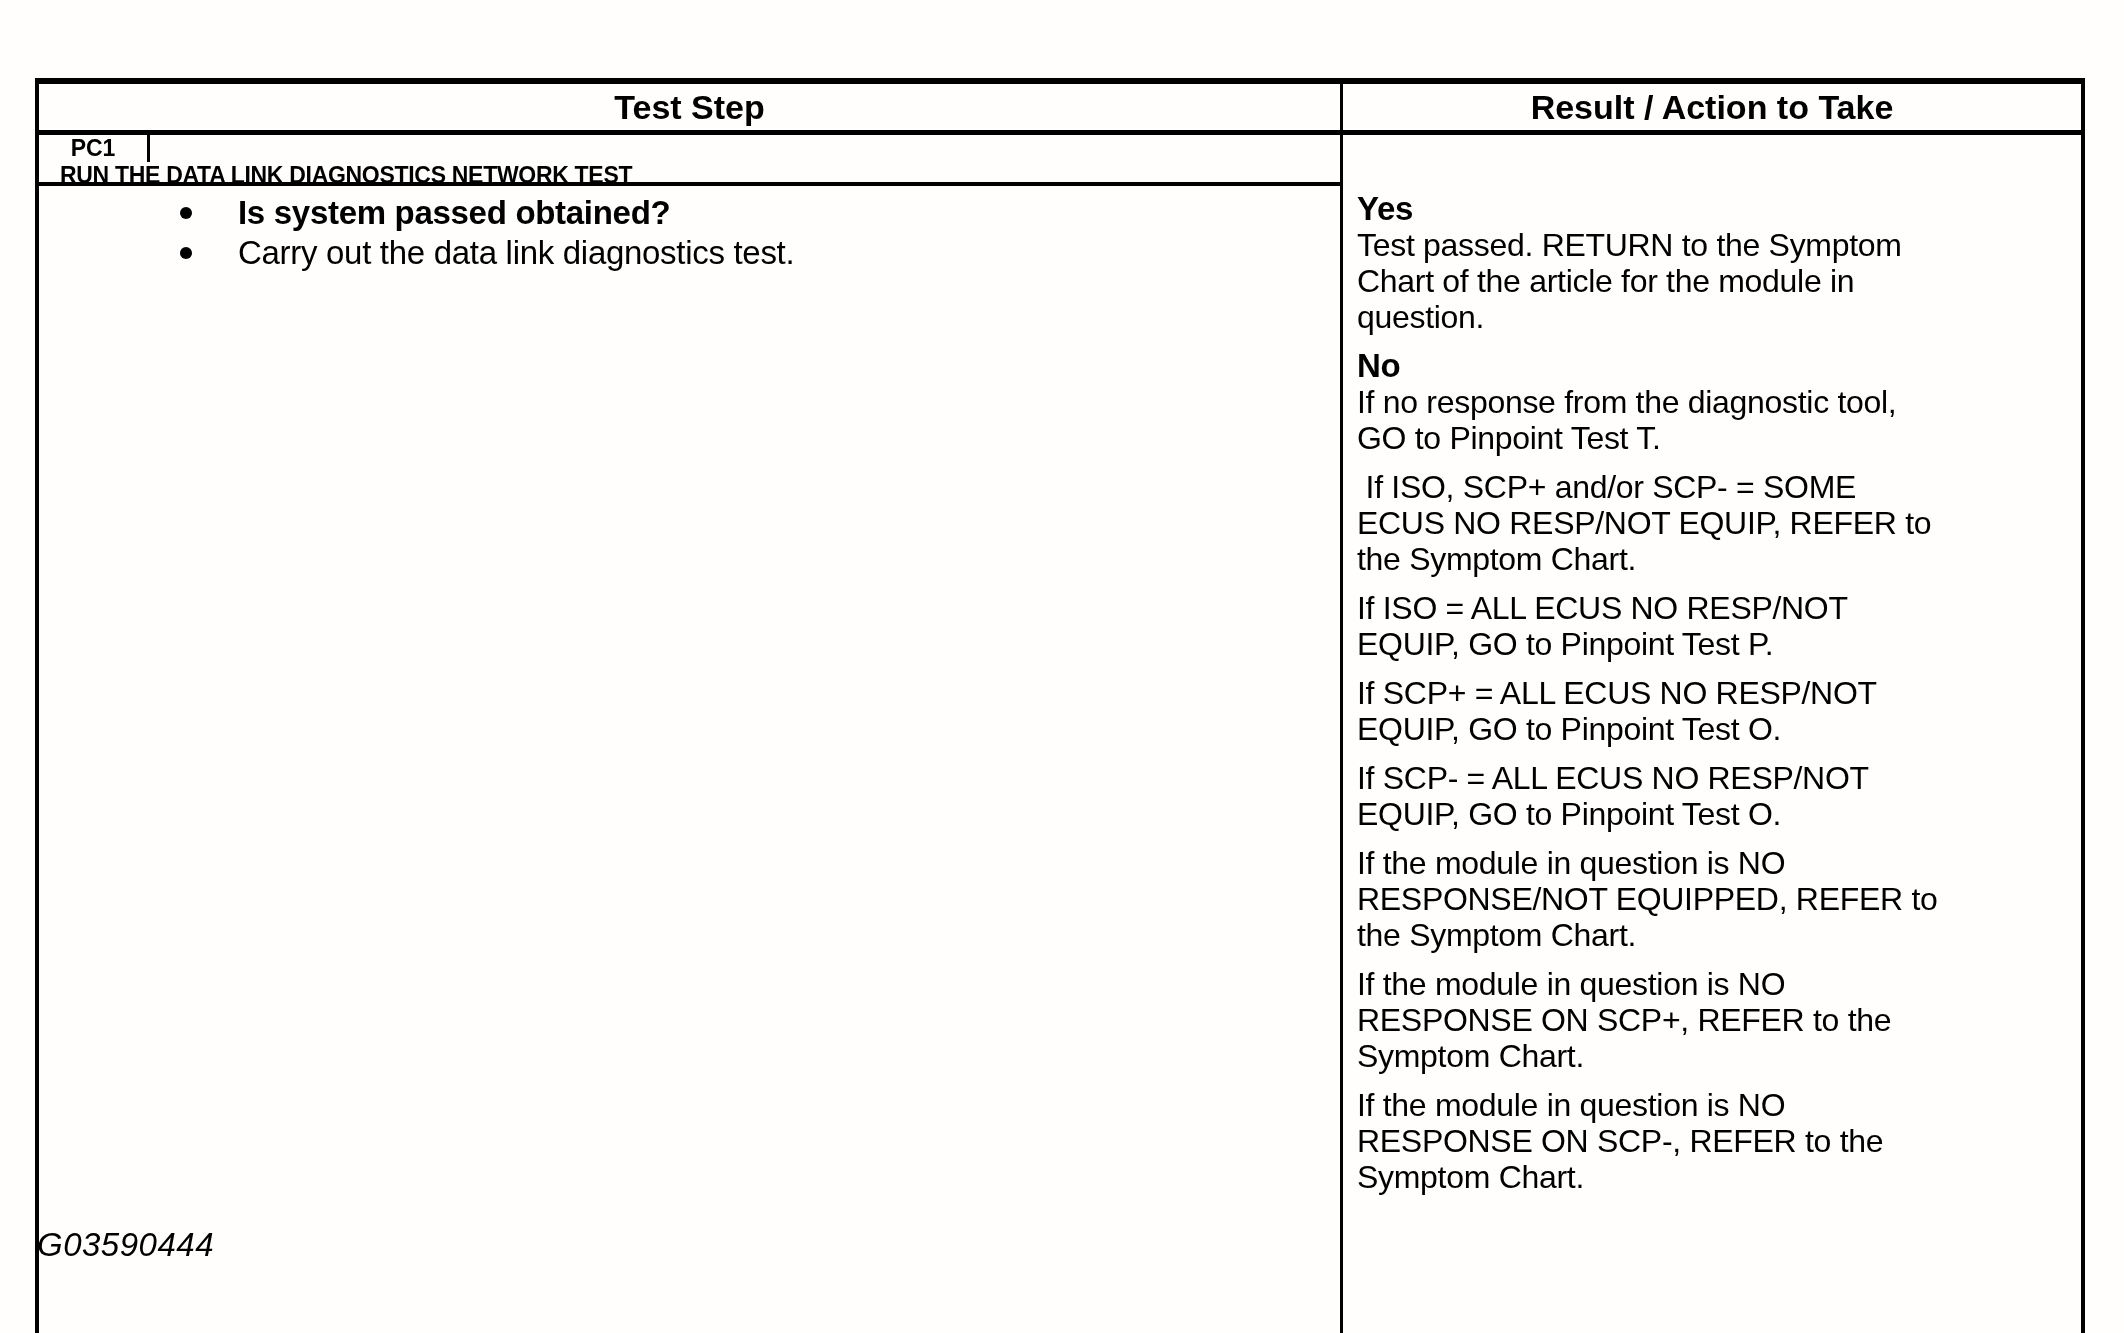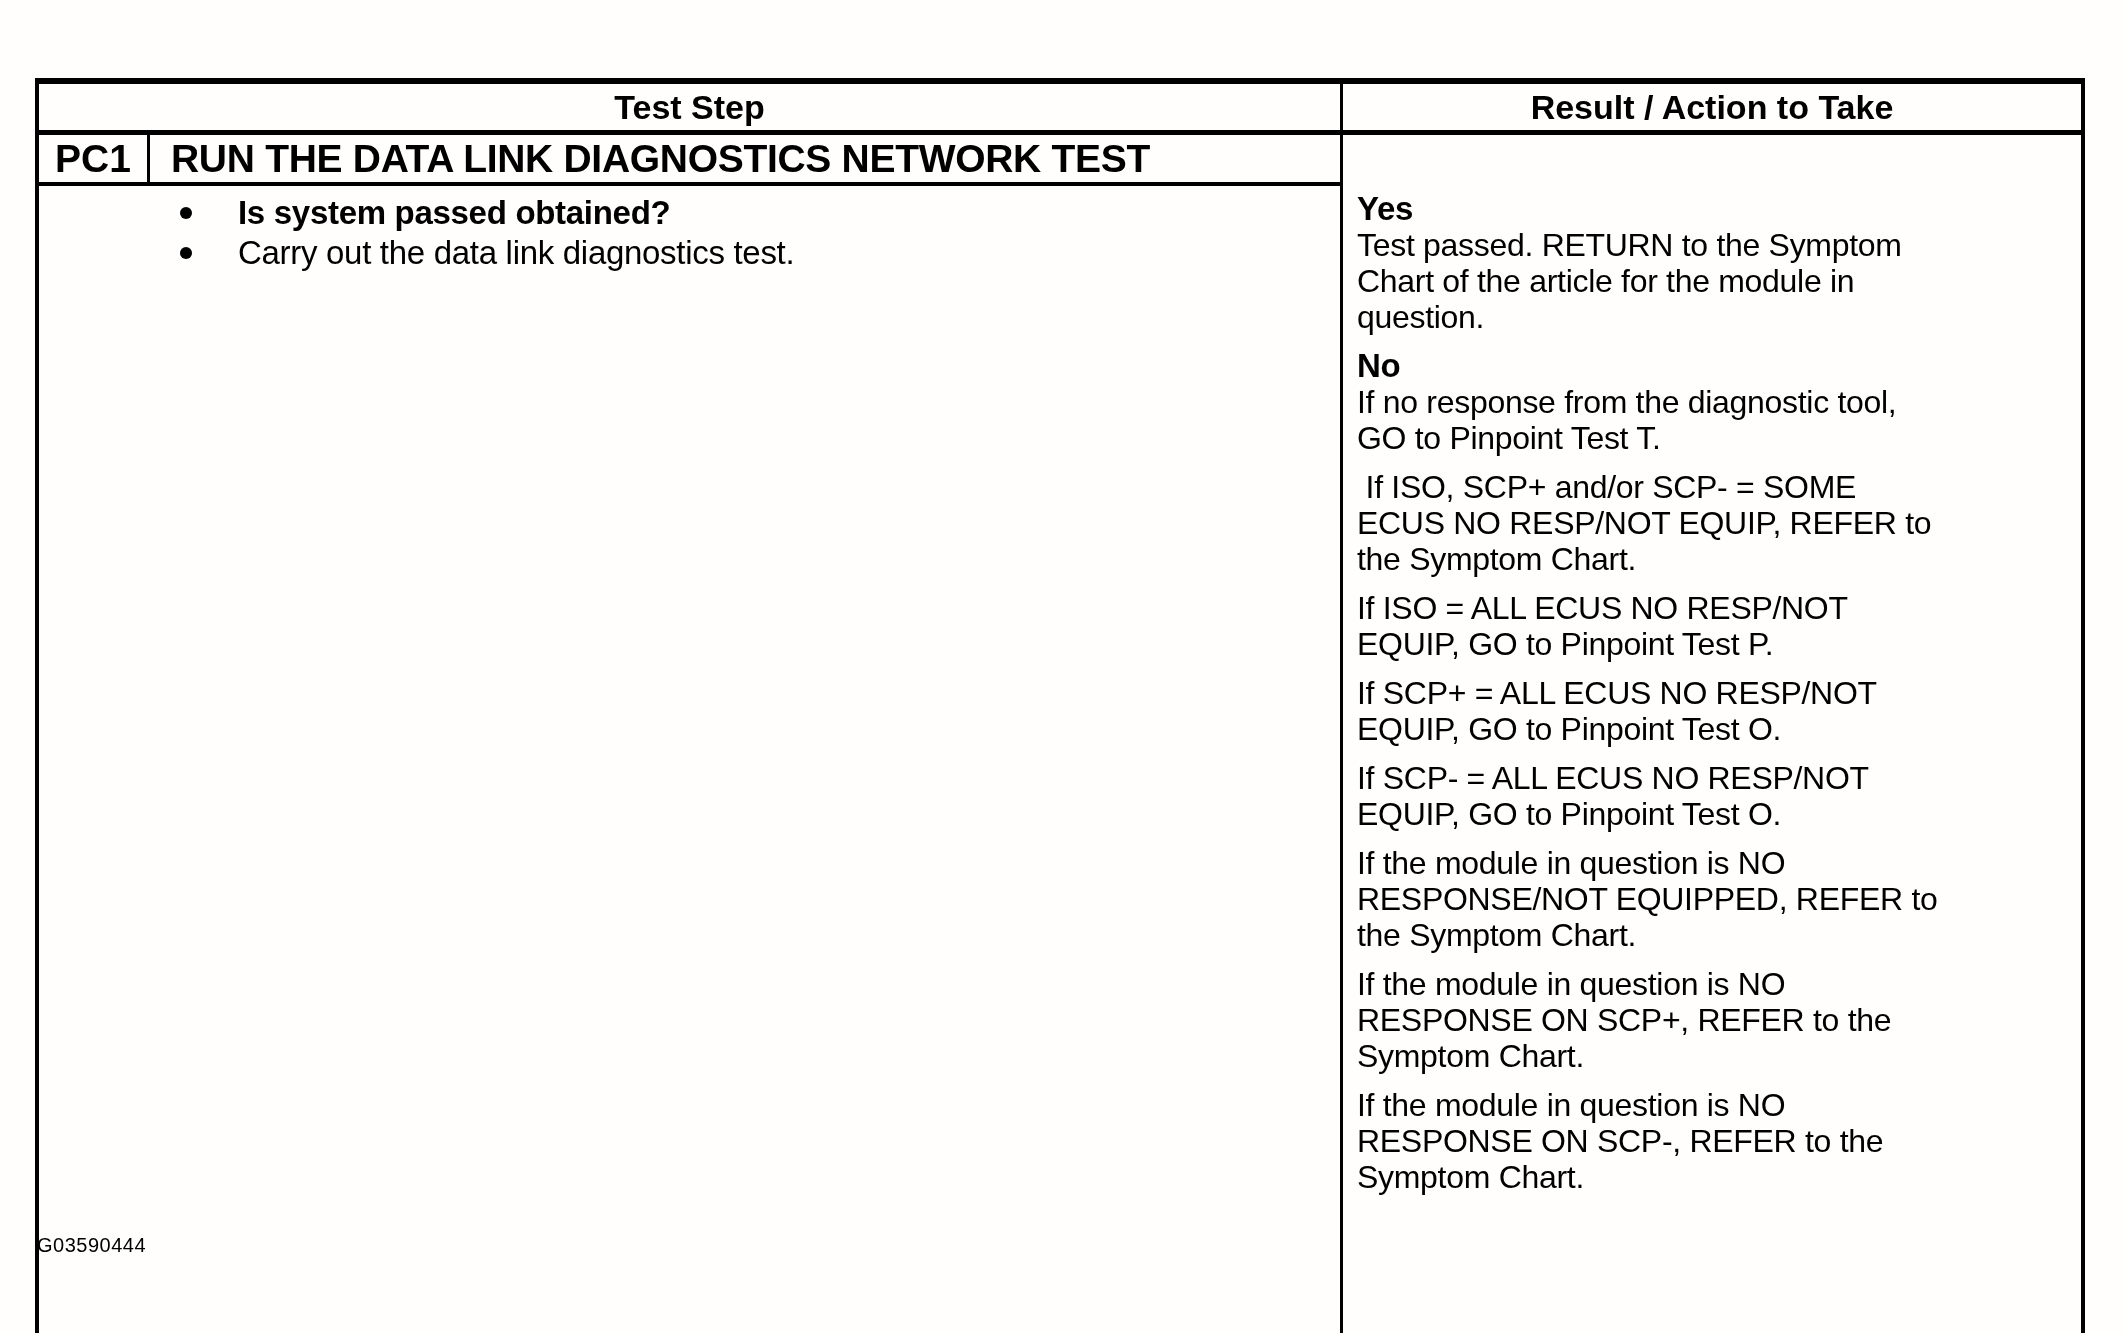--- a/index.html
+++ b/index.html
@@ -48,21 +48,22 @@
   .th-right { grid-column: 2; grid-row: 1; border-left: 3px solid #000; }
 
   .step-row {
     grid-column: 1;
     grid-row: 2;
     box-sizing: border-box;
     border-bottom: 4px solid #000;
     display: flex;
     align-items: stretch;
     font-weight: bold;
-    font-size: 39px;
+    font-size: 23px;
+    flex-direction: column;
   }
   .step-id {
     box-sizing: border-box;
     width: 111px;
     border-right: 3px solid #000;
     display: flex;
     align-items: center;
     justify-content: center;
   }
   .step-title {
@@ -117,23 +118,24 @@
   .result-body, .result-para {
     white-space: pre-wrap;
     margin: 0 0 13px 0;
   }
   .result-block .result-body { margin-top: 0; }
 
   .figure-id {
     position: absolute;
     left: 37px;
     top: 1228px;
-    font-size: 20px;
+    font-size: 33px;
     line-height: 34px;
     letter-spacing: 0.5px;
+    font-style: italic;
   }
 </style>
 </head>
 <body>
 
 <div class="page">
 
   <div class="diag-table">
 
     <div class="th th-left">

